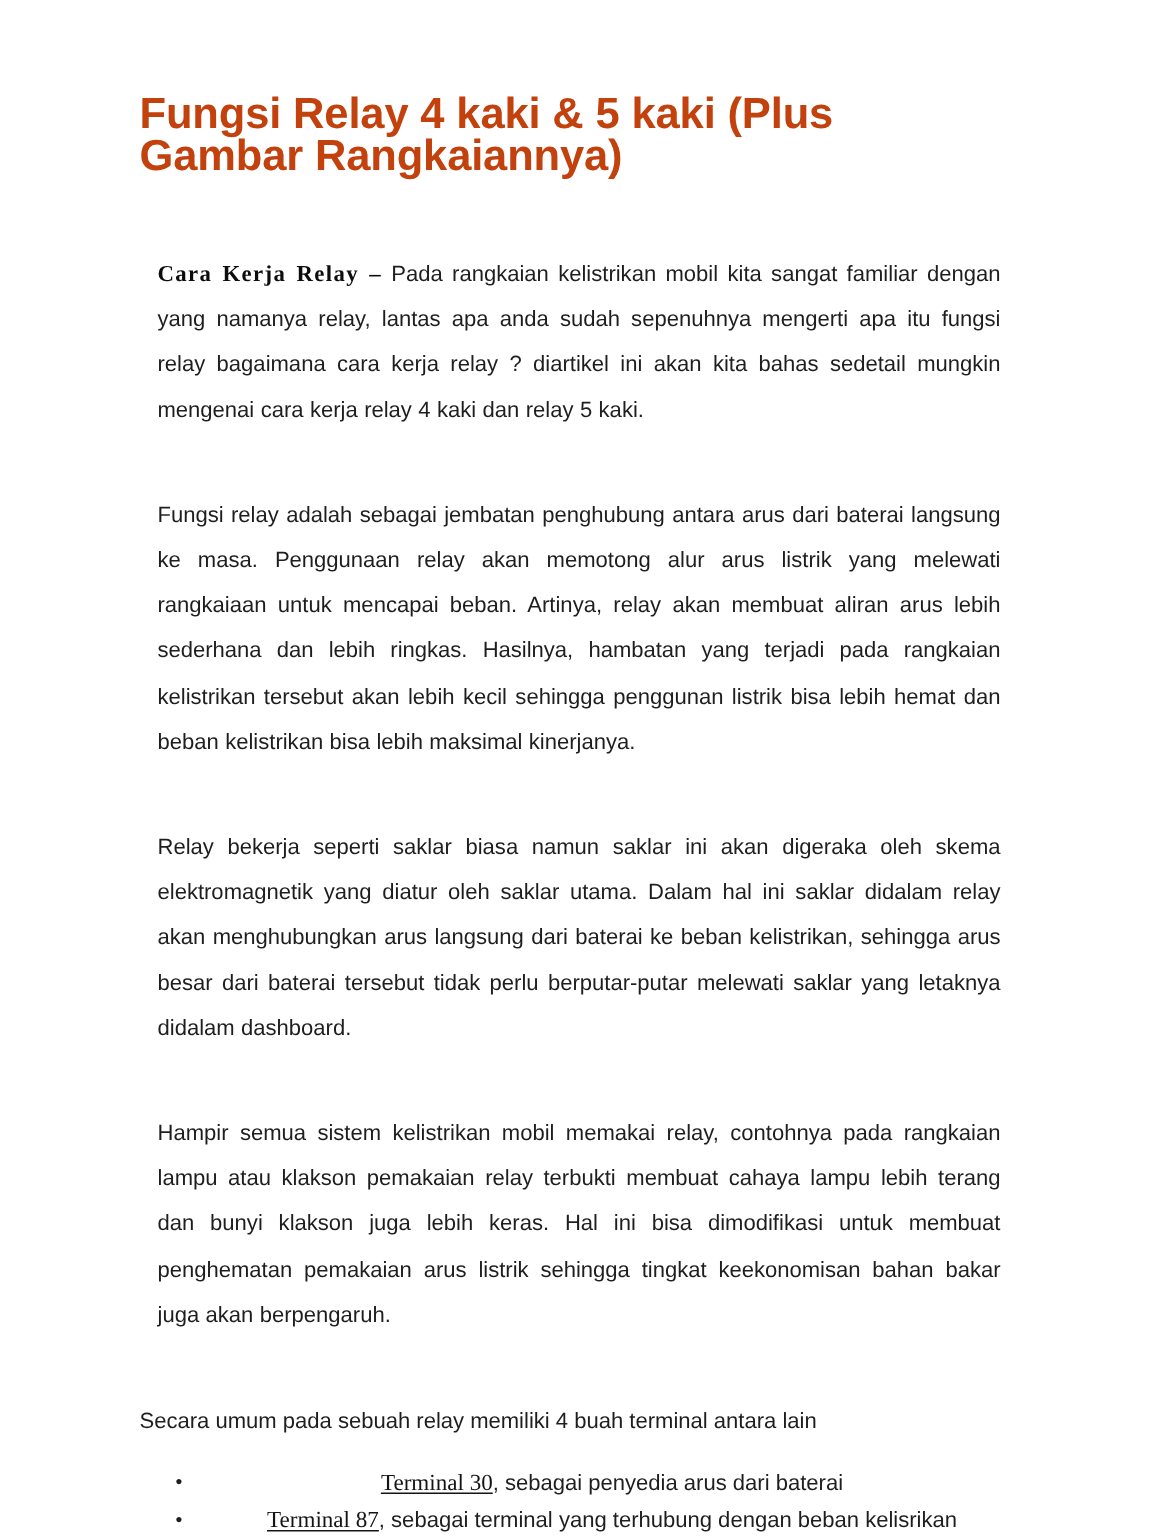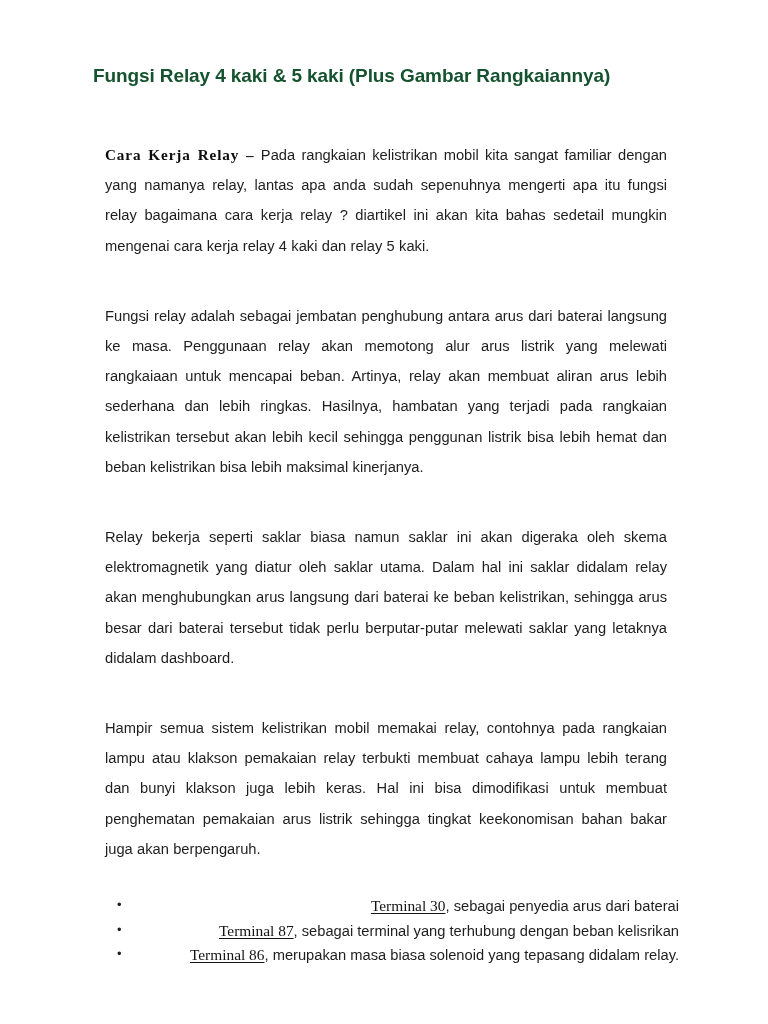--- a/index.html
+++ b/index.html
@@ -28,25 +28,25 @@
 
   .content {
     position: absolute;
     left: 93px;
     top: 62px;
     width: 586px;
   }
 
   .doc-title {
     font-family: "Liberation Sans", sans-serif;
-    font-size: 19px;
+    font-size: 29px;
     font-weight: bold;
     line-height: 28px;
     letter-spacing: -0.1px;
-    color: #14532d;
+    color: #c2410c;
     margin: 0 0 0 0;
     width: 540px;
   }
 
   .para {
     font-size: 14.7px;
     line-height: 30.2px;
     text-align: justify;
     text-justify: inter-word;
     margin: 12px;
@@ -72,21 +72,21 @@
     margin: 0;
     padding: 0;
   }
 
   .bullet-item {
     position: relative;
     padding-left: 44px;
     font-size: 14.7px;
     line-height: 23.5px;
     color: #1e1e1e;
-    text-align: right;
+    text-align: center;
   }
 
   .bullet-item::before {
     content: "\2022";
     position: absolute;
     left: 24px;
     top: -1px;
     font-size: 13px;
     line-height: 23.5px;
     color: #1e1e1e;
@@ -125,20 +125,21 @@
     <div class="gap-para"></div>
 
     <p class="para">Relay bekerja seperti saklar biasa namun saklar ini akan digeraka oleh skema elektromagnetik yang diatur oleh saklar utama. Dalam hal ini saklar didalam relay akan menghubungkan arus langsung dari baterai ke beban kelistrikan, sehingga arus besar dari baterai tersebut tidak perlu berputar-putar melewati saklar yang letaknya didalam dashboard.</p>
 
     <div class="gap-para"></div>
 
     <p class="para">Hampir semua sistem kelistrikan mobil memakai relay, contohnya pada rangkaian lampu atau klakson pemakaian relay terbukti membuat cahaya lampu lebih terang dan bunyi klakson juga lebih keras. Hal ini bisa dimodifikasi untuk membuat penghematan pemakaian arus listrik sehingga tingkat keekonomisan bahan bakar juga akan berpengaruh.</p>
 
     <div class="gap-para"></div>
 
+    <p class="intro-line">Secara umum pada sebuah relay memiliki 4 buah terminal antara lain</p>
 
     <div class="gap-list"></div>
 
     <ul class="bullet-list">
       <li class="bullet-item"><span class="term">Terminal 30</span><span>, sebagai penyedia arus dari baterai</span></li>
       <li class="bullet-item"><span class="term">Terminal 87</span><span>, sebagai terminal yang terhubung dengan beban kelisrikan</span></li>
       <li class="bullet-item"><span class="term">Terminal 86</span><span>, merupakan masa biasa solenoid yang tepasang didalam relay.</span></li>
     </ul>
 
     <div class="gap-big"></div>

